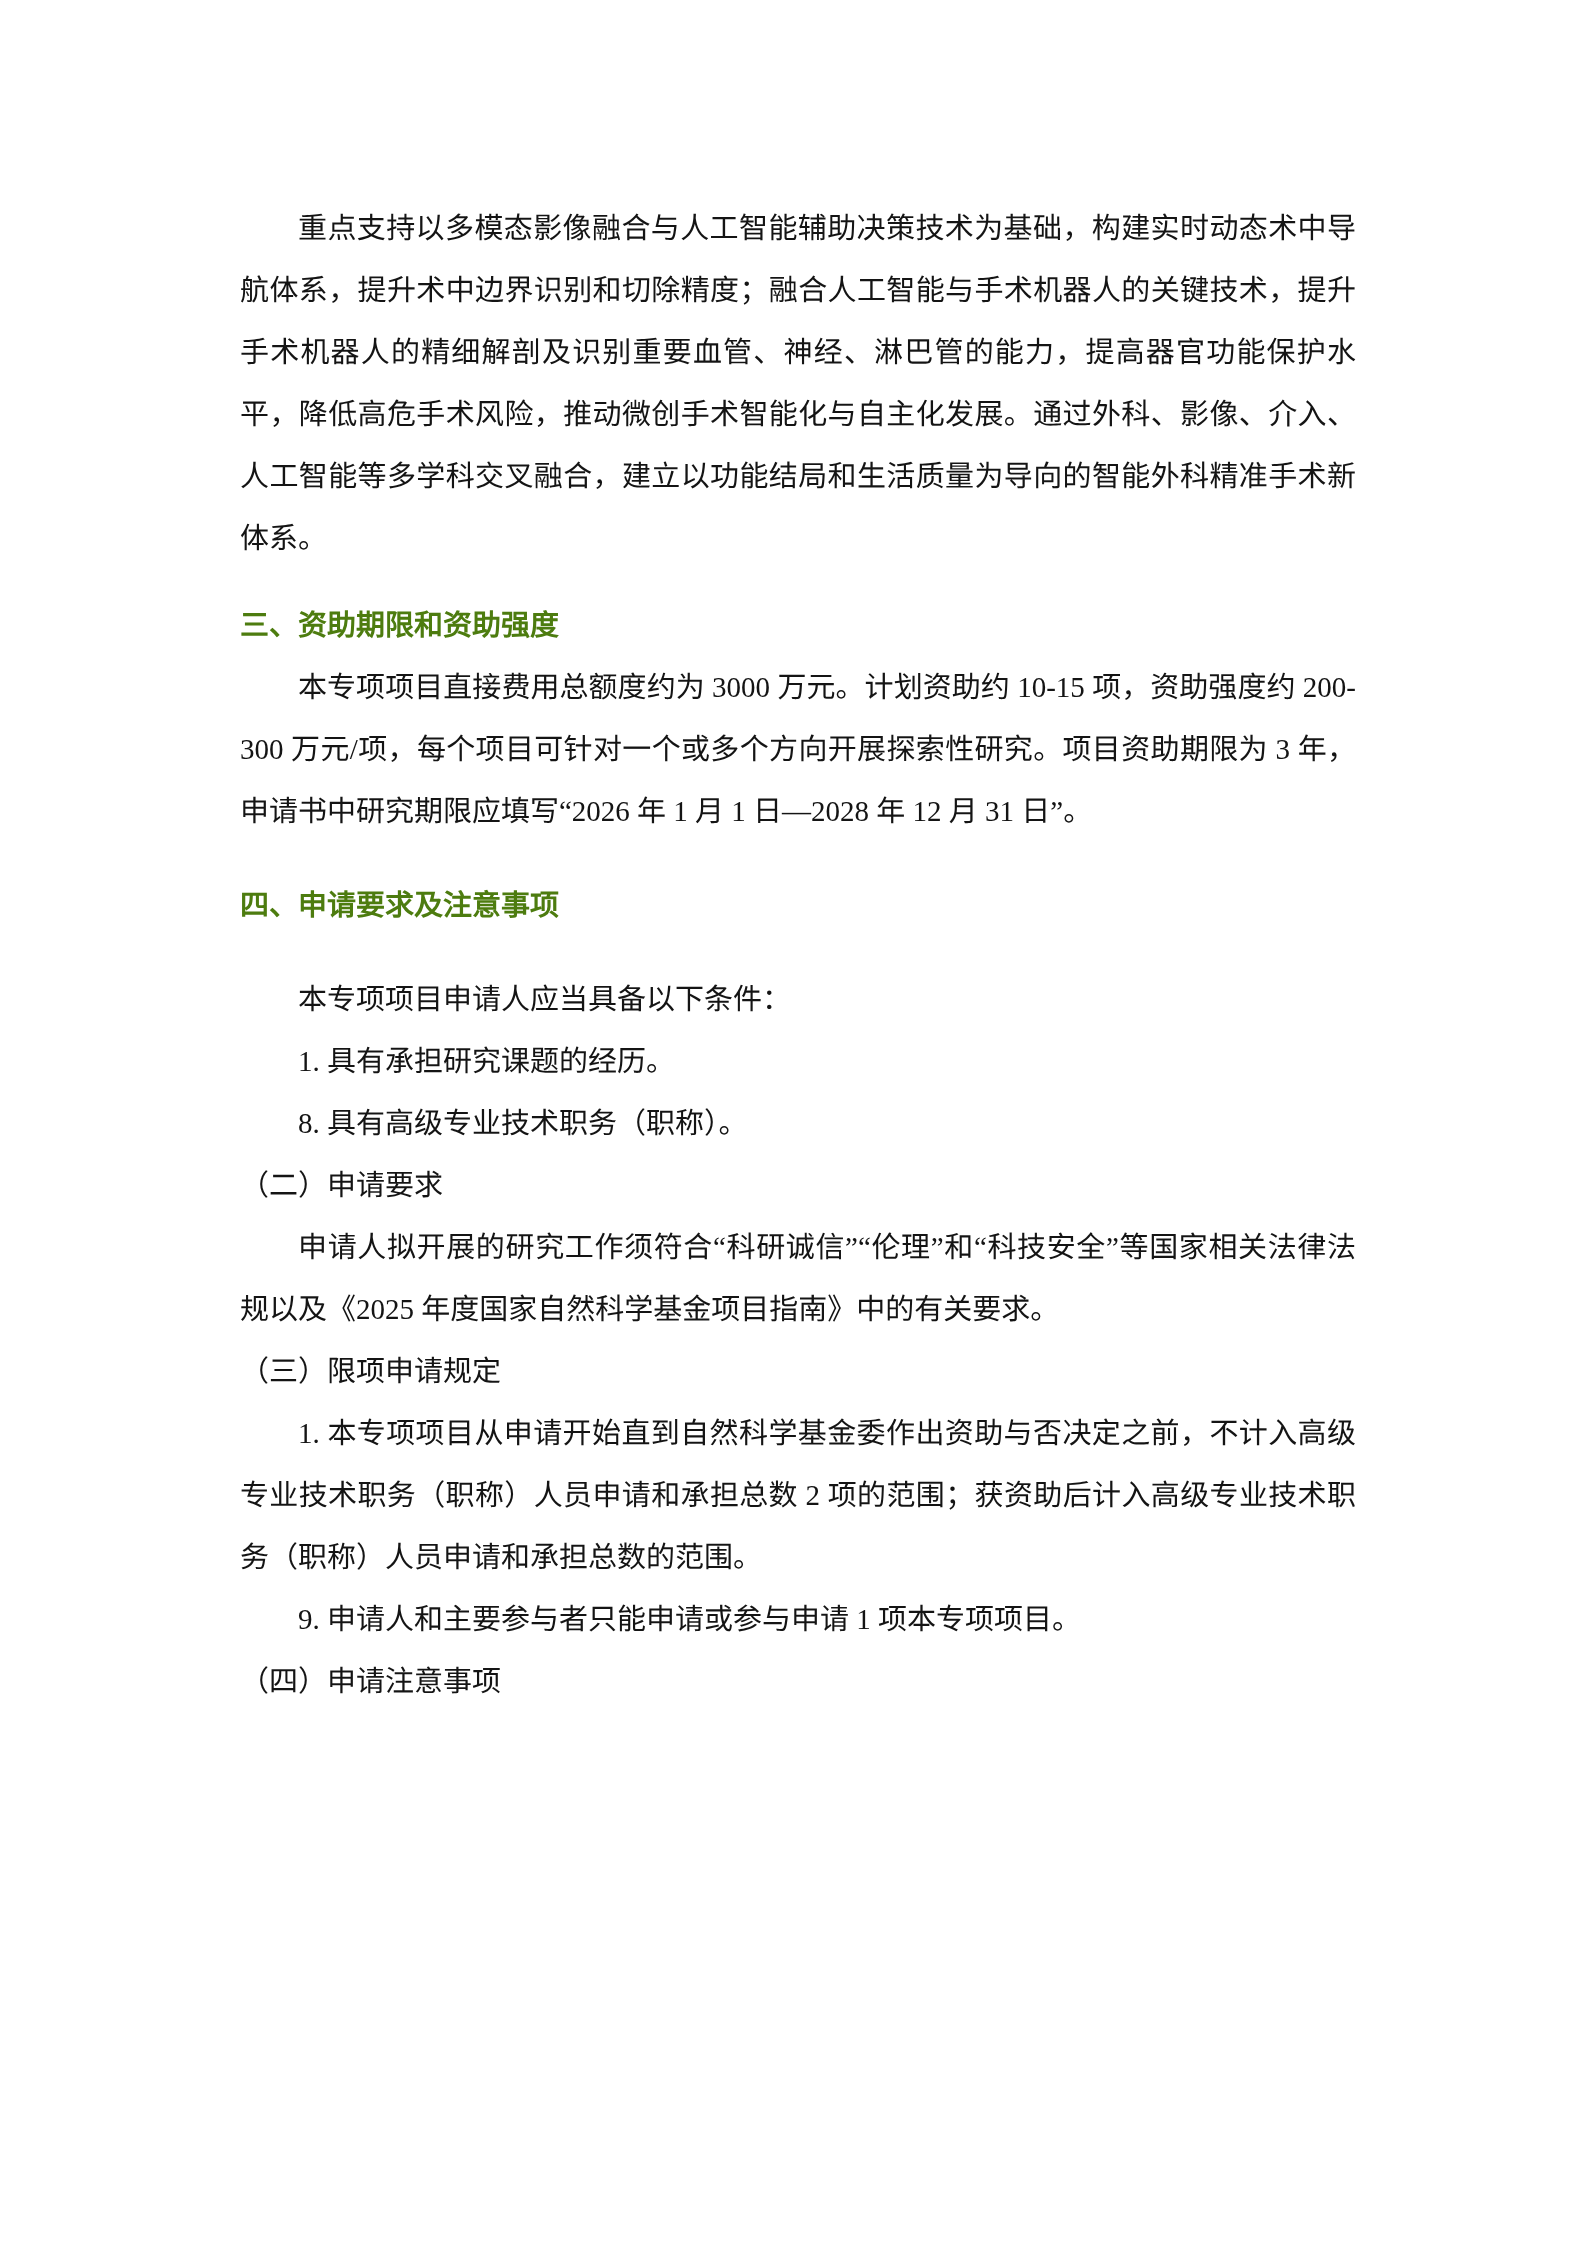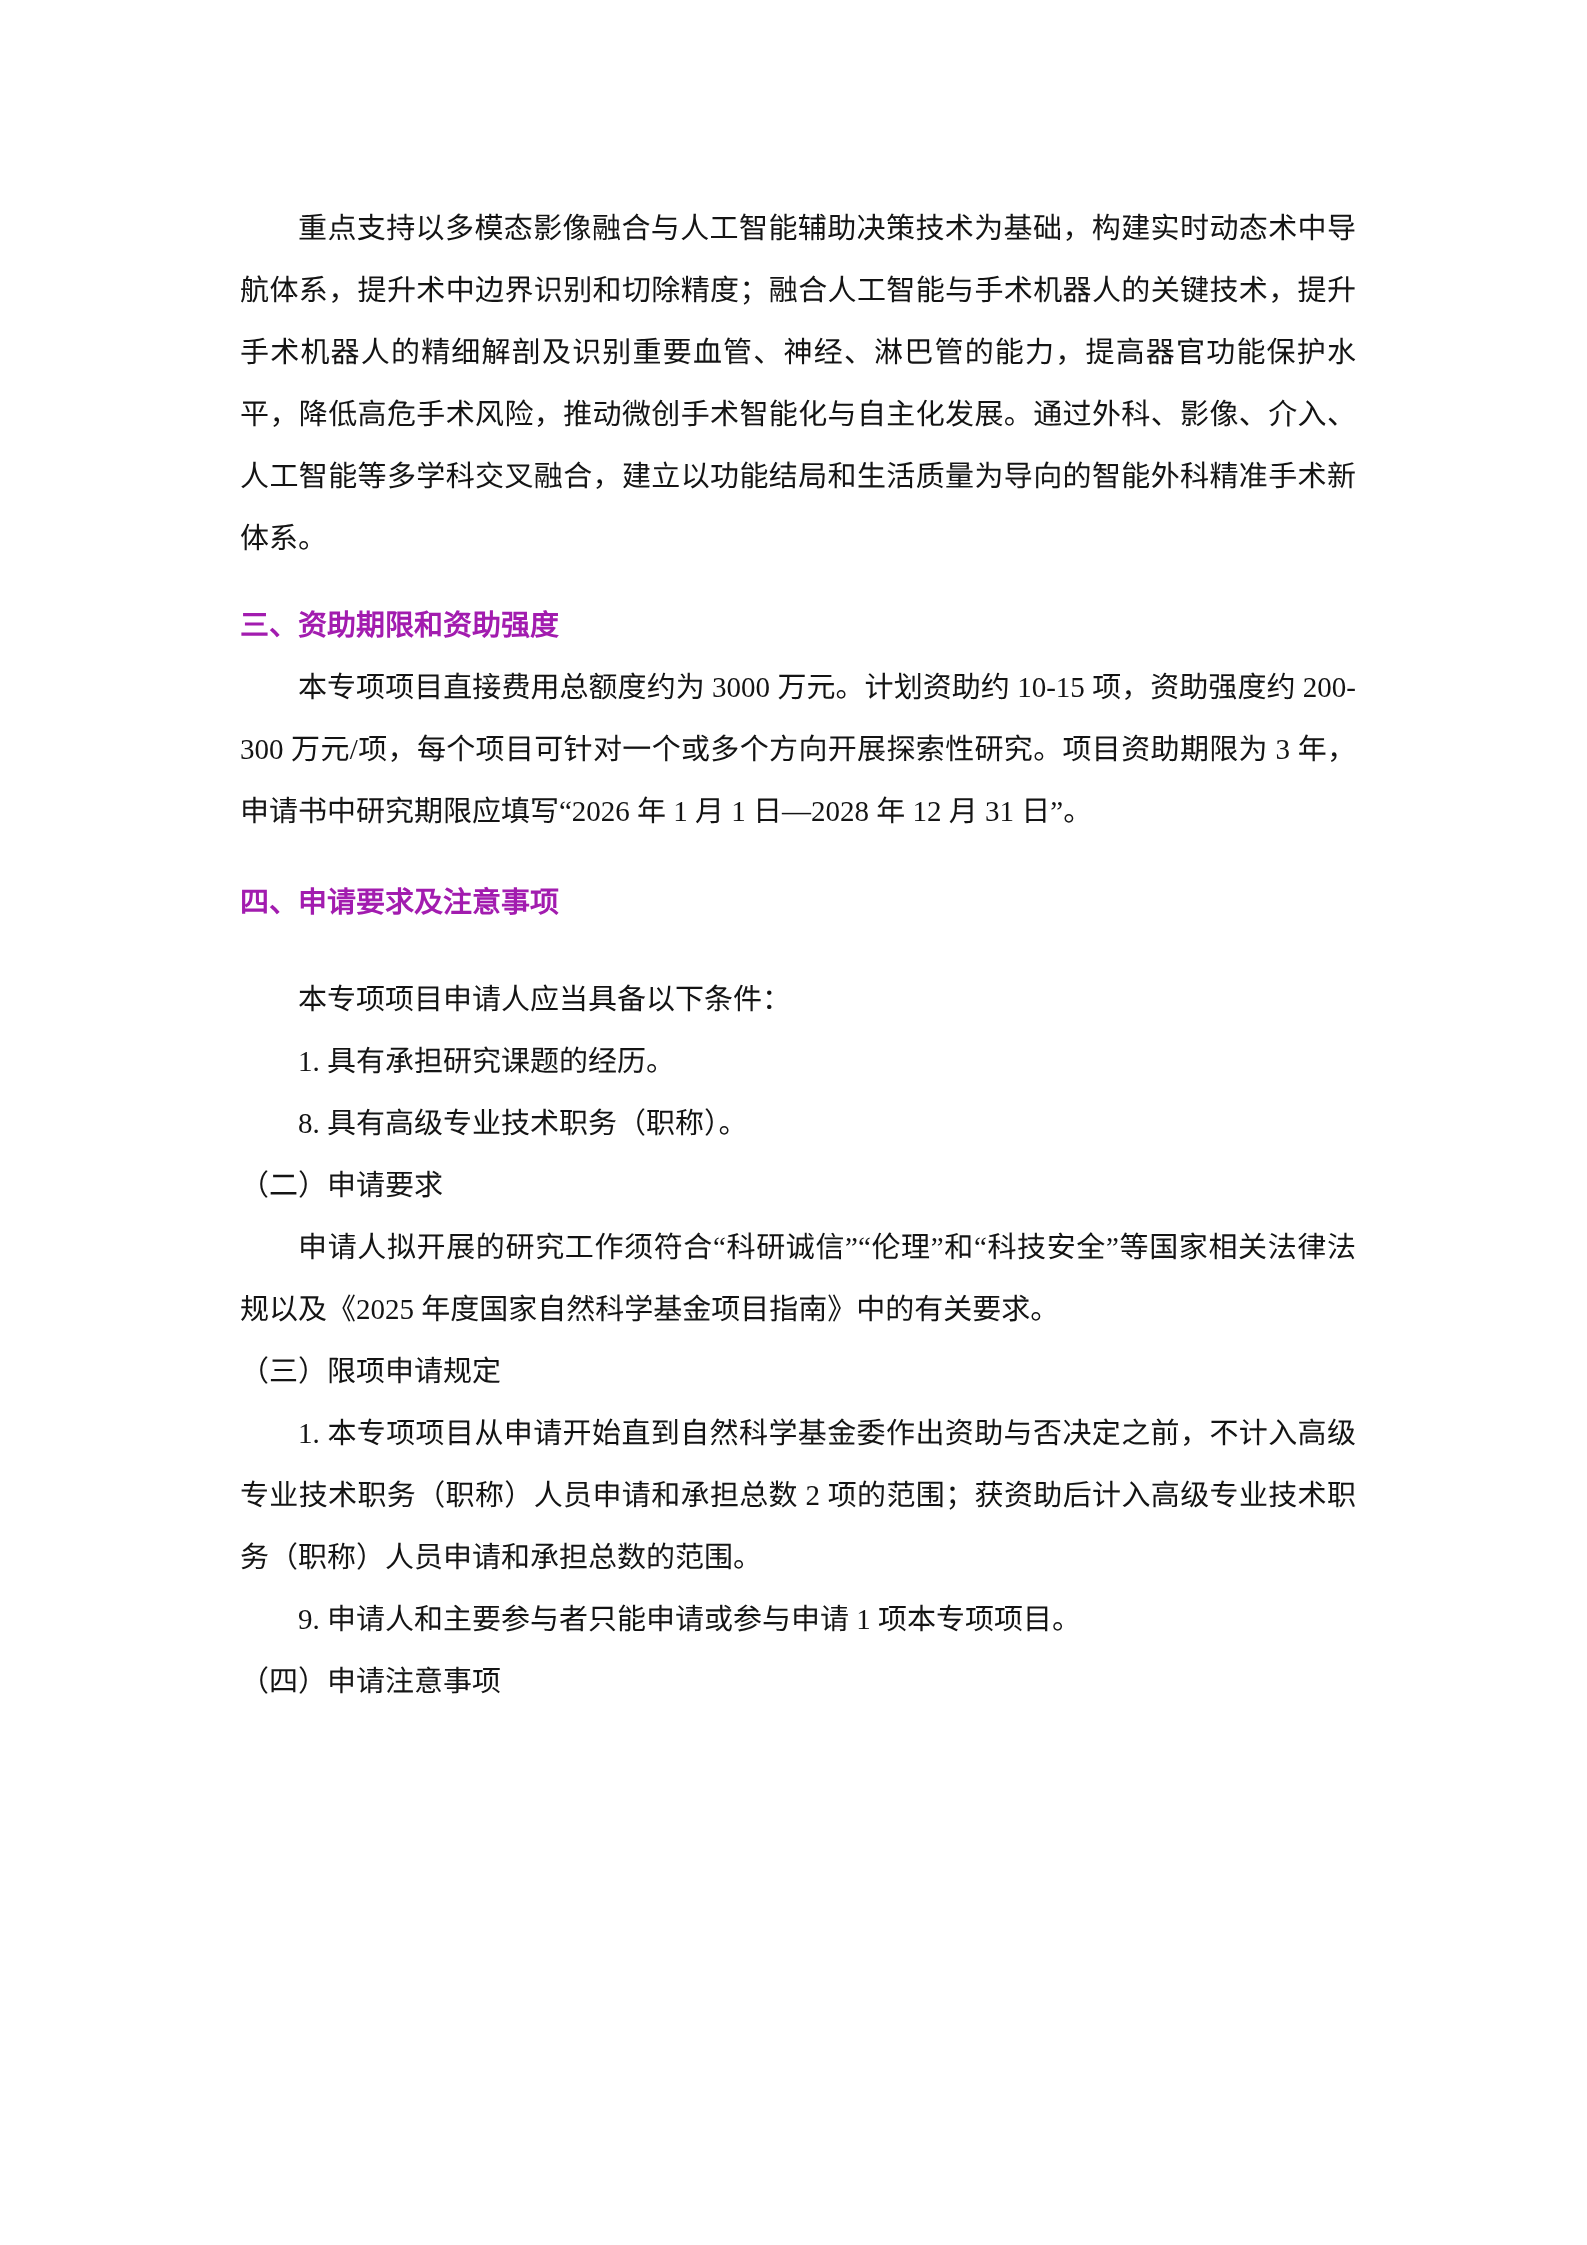--- a/index.html
+++ b/index.html
@@ -19,26 +19,26 @@
     font-family: "Liberation Serif", "DejaVu Serif", serif;
     font-size: 29px;
     line-height: 62px;
     color: #141414;
     text-align: justify;
   }
   .para { text-indent: 2em; }
   .sub-heading { text-indent: 0; }
   .sec-heading {
     font-weight: bold;
-    color: #a21caf;
+    color: #4d7c0f;
     text-indent: 0;
     text-align: left;
   }
   .sec-heading.before-gap { margin-top: 25px; }
-  .sec-heading.both-gap { margin-top: 32px; margin-bottom: 32px; font-family: Liberation Mono, monospace; }
+  .sec-heading.both-gap { margin-top: 32px; margin-bottom: 32px; }
 </style>
 </head>
 <body>
 
 <div class="page">
   <div class="content">
 
     <p class="para">重点支持以多模态影像融合与人工智能辅助决策技术为基础，构建实时动态术中导航体系，提升术中边界识别和切除精度；融合人工智能与手术机器人的关键技术，提升手术机器人的精细解剖及识别重要血管、神经、淋巴管的能力，提高器官功能保护水平，降低高危手术风险，推动微创手术智能化与自主化发展。通过外科、影像、介入、人工智能等多学科交叉融合，建立以功能结局和生活质量为导向的智能外科精准手术新体系。</p>
 
     <p class="sec-heading before-gap">三、资助期限和资助强度</p>

